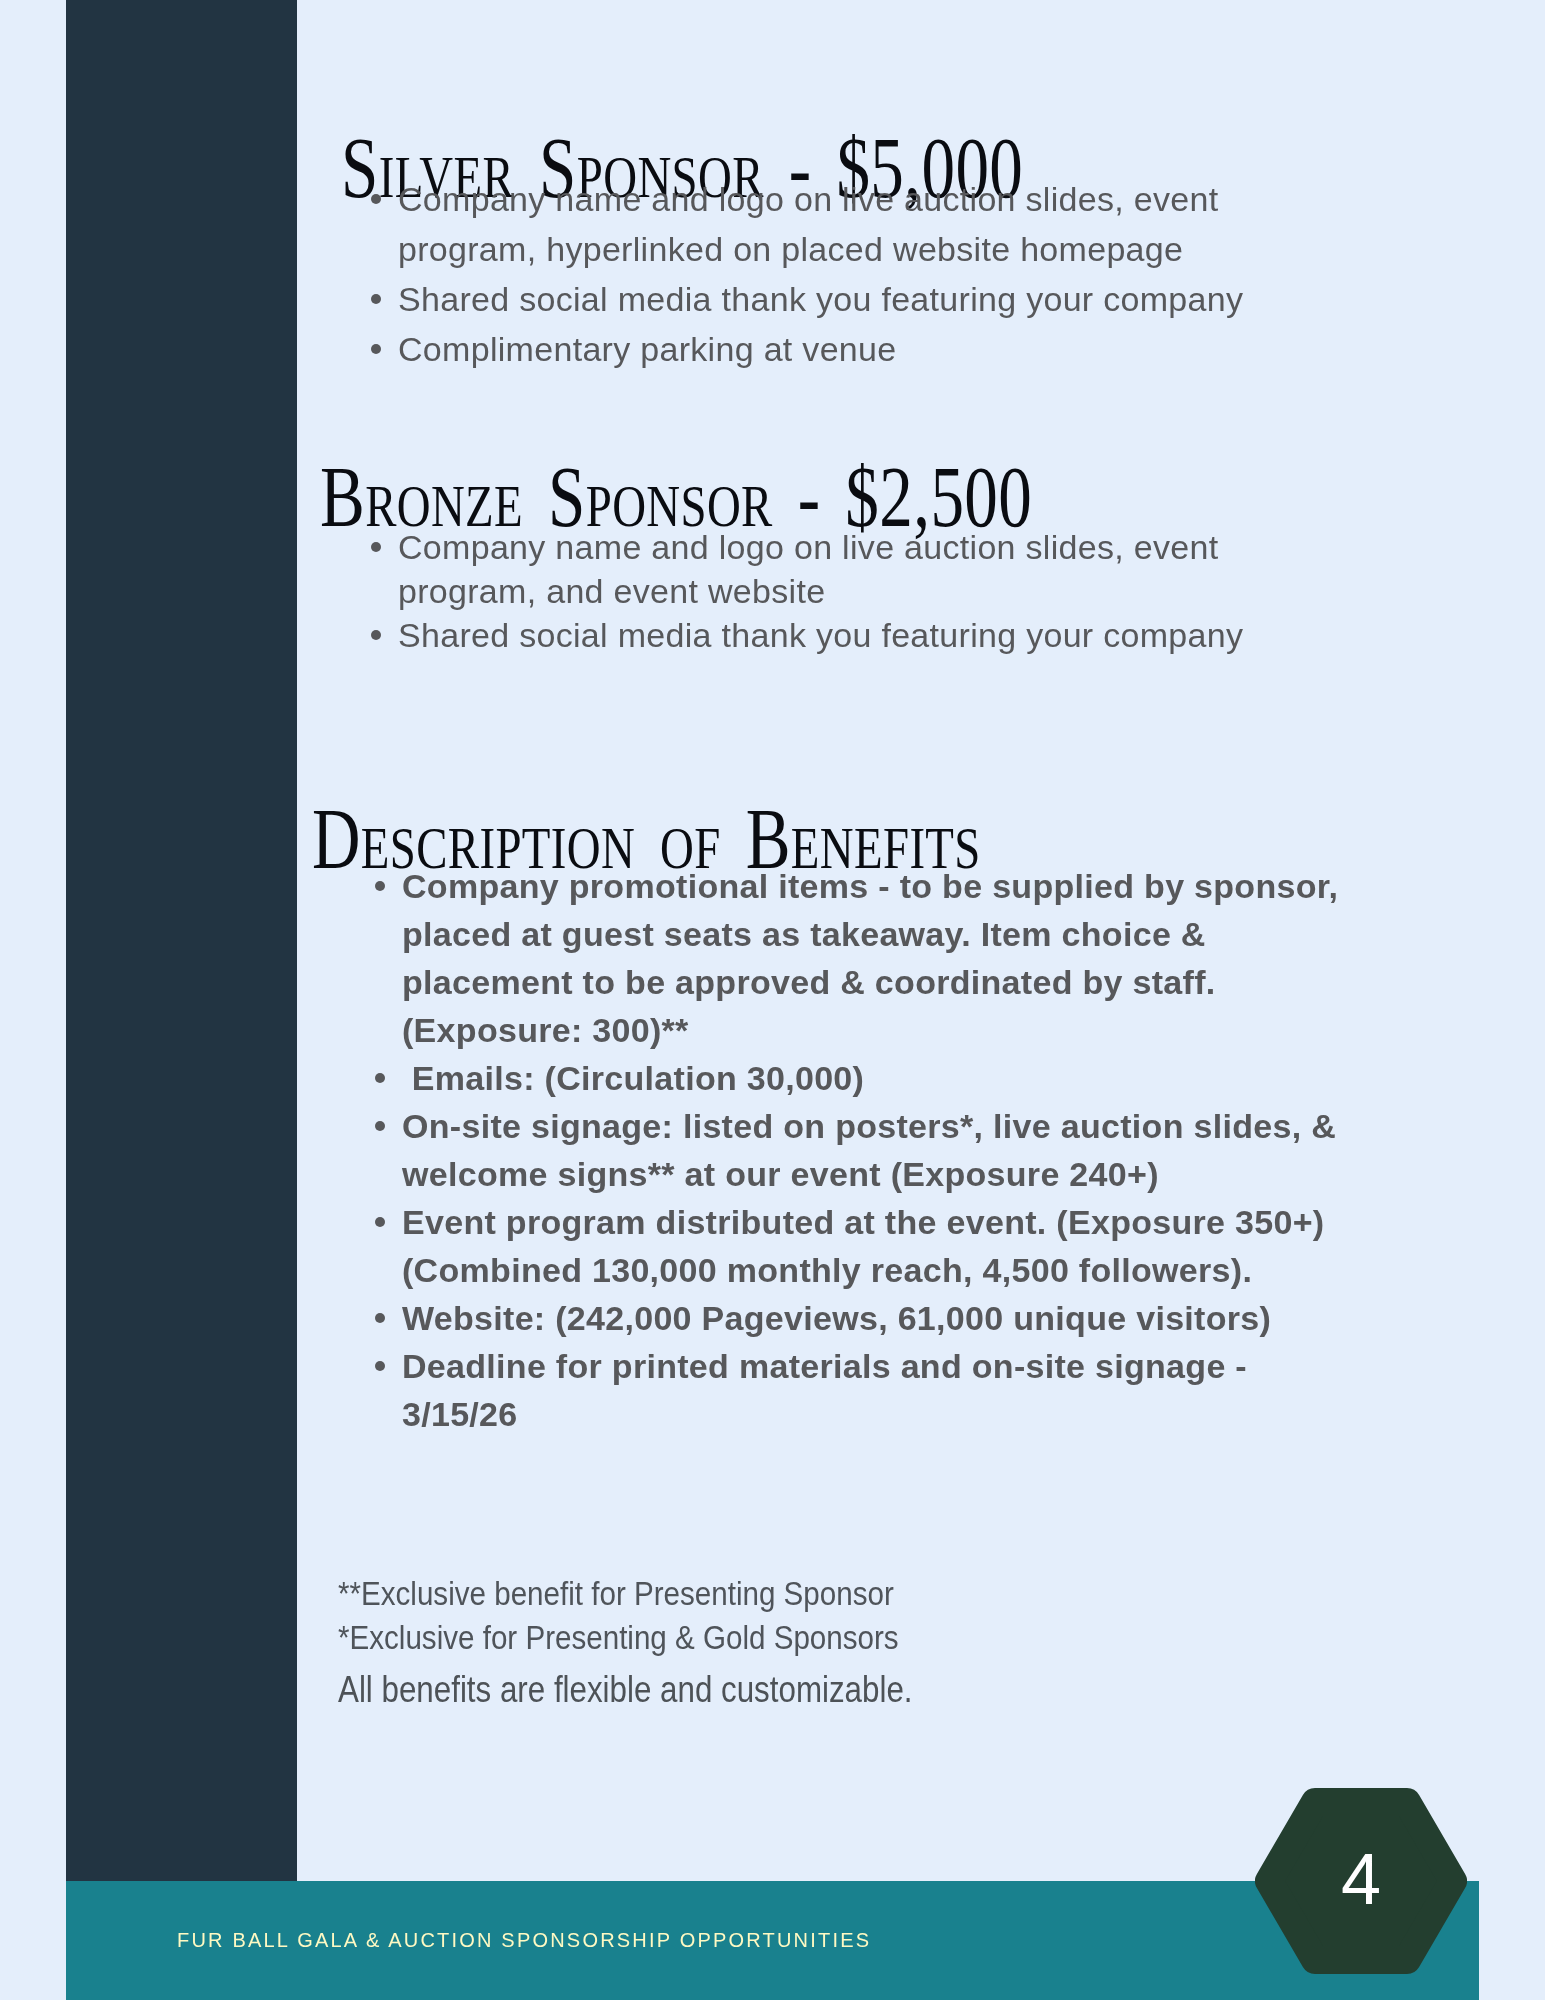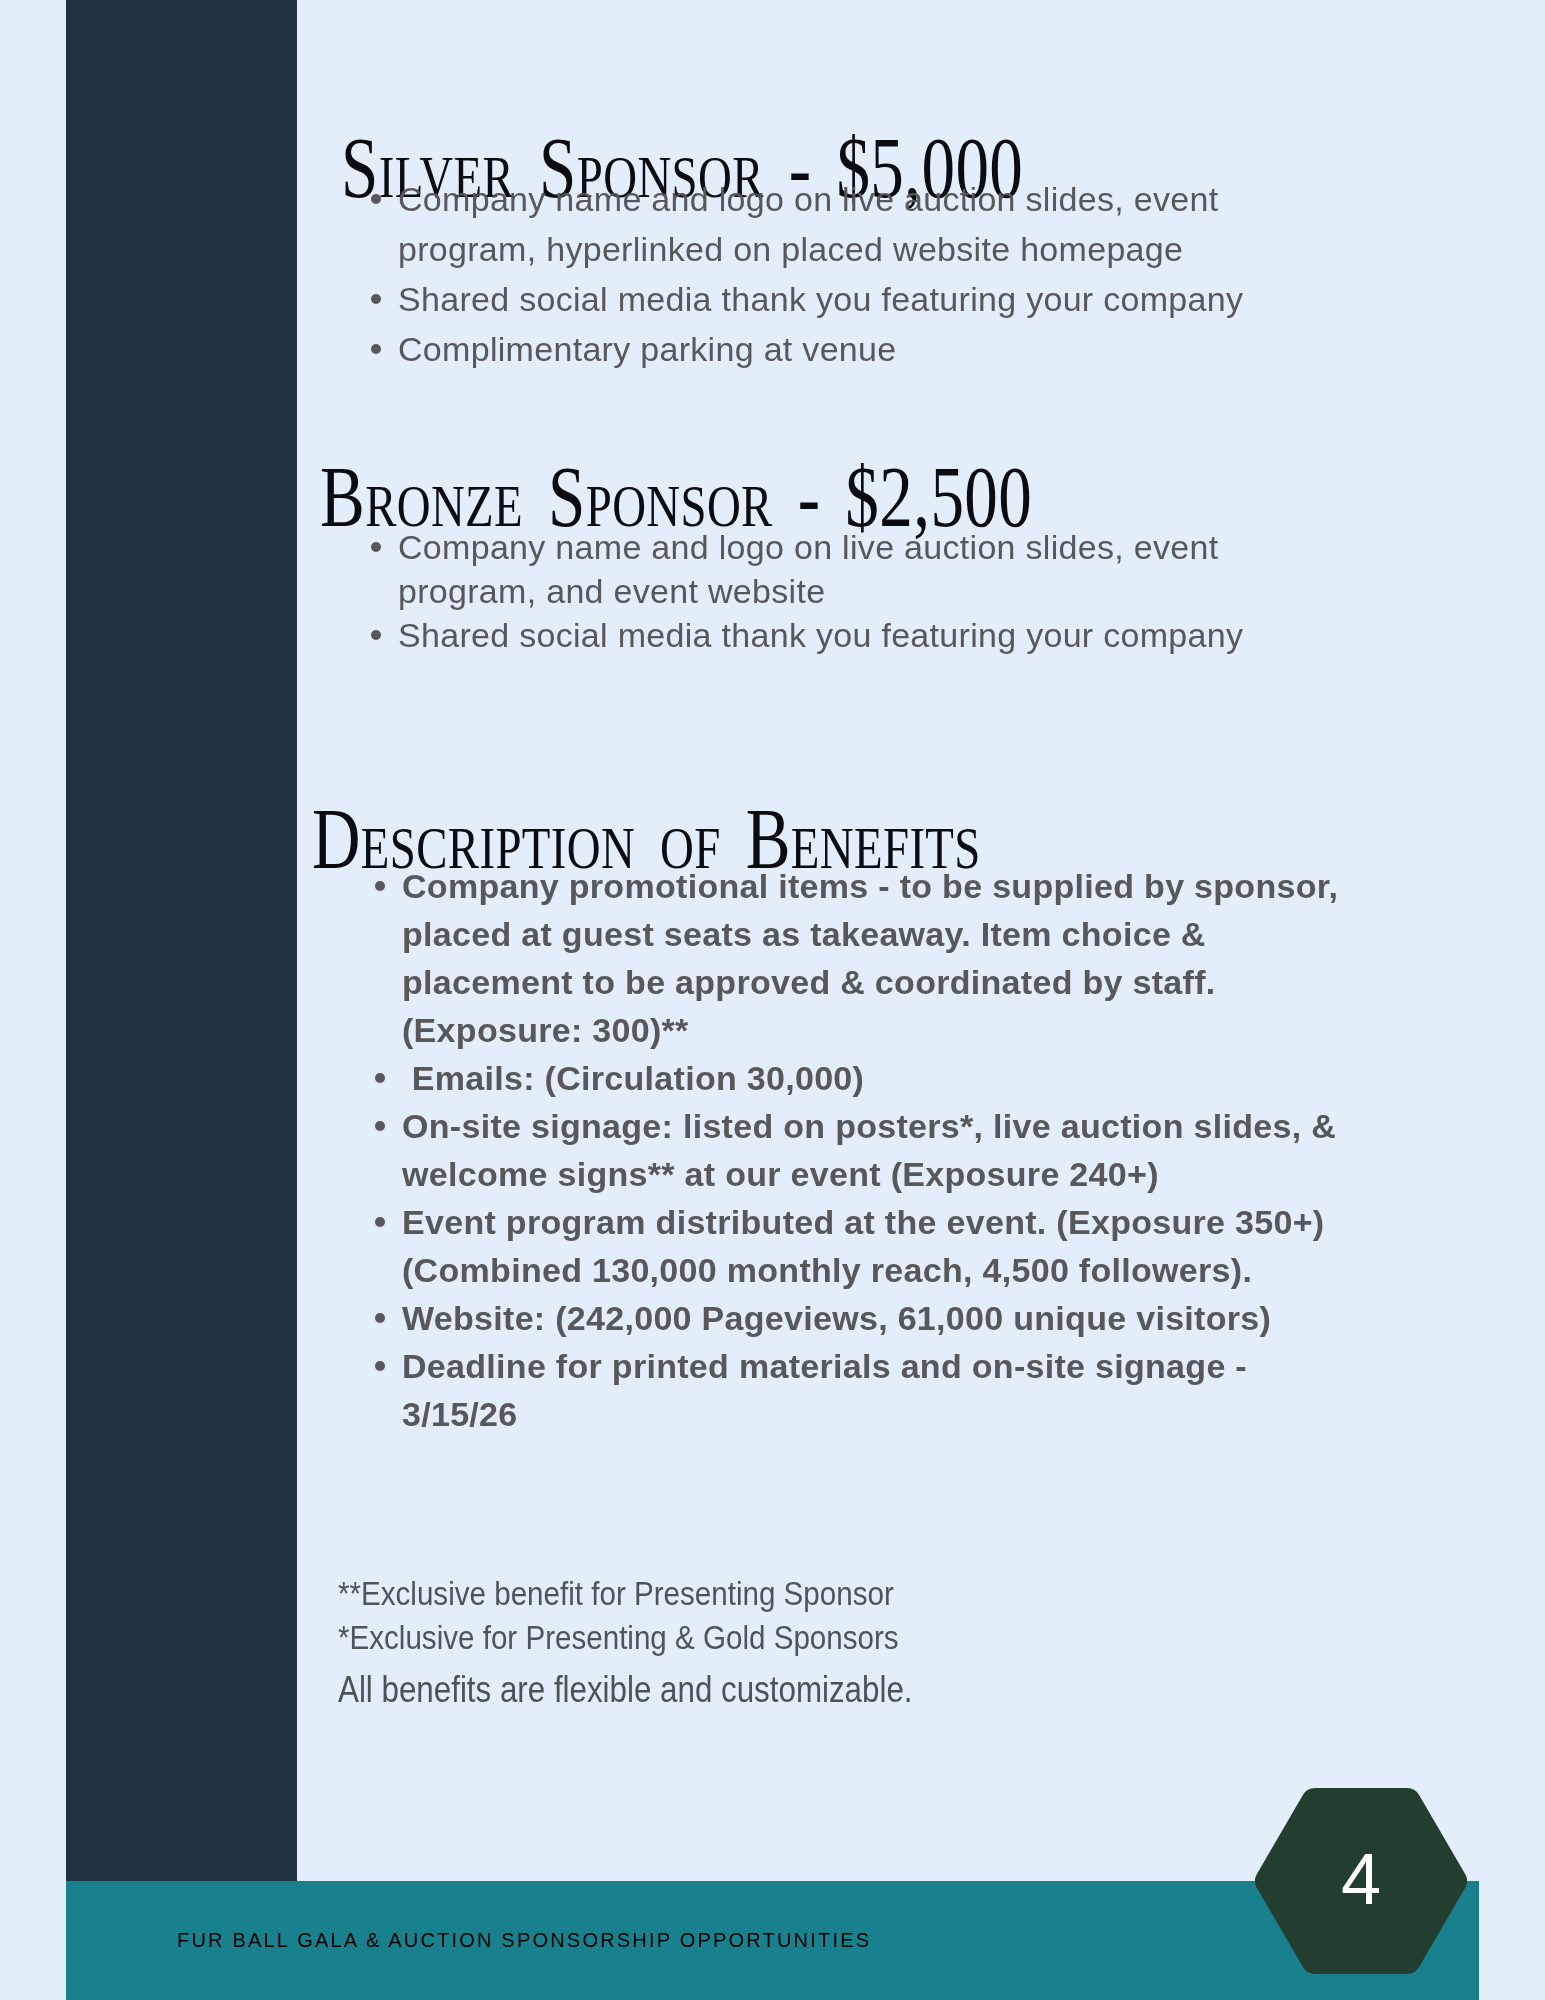--- a/index.html
+++ b/index.html
@@ -22,21 +22,21 @@
     left:66px; top:1881px;
     width:1413px; height:119px;
     background:#19818e;
   }
   .footer-text{
     position:absolute;
     left:111px; top:0;
     line-height:119px;
     font-size:20px;
     letter-spacing:2.2px;
-    color:#000000;
+    color:#fef9c3;
     white-space:nowrap;
   }
   .heading{
     position:absolute;
     font-family:"Liberation Serif", serif;
     font-variant:small-caps;
     font-weight:400;
     font-size:86px;
     line-height:86px;
     color:#0a0c11;

